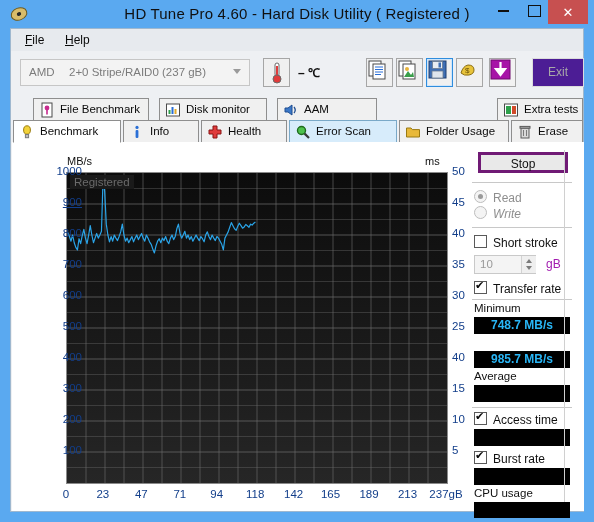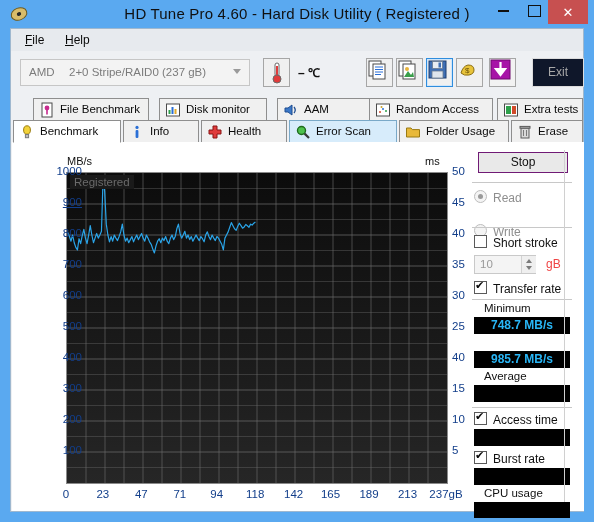--- a/index.html
+++ b/index.html
@@ -77,21 +77,21 @@
   }
   .tool-btn{
     position:absolute;top:7px;width:27px;height:29px;
     background:#f0f0f0;border:1px solid #a6a6a6;box-sizing:border-box;
   }
   .tool-btn.focused{border:1px solid #2f8ddd;box-shadow:inset 0 0 0 1px #cfe6fb;}
   .tb1{left:355px;} .tb2{left:385px;} .tb3{left:415px;} .tb4{left:445px;}
   .tb5{left:478px;background:#f2f2f2;}
   .exit-btn{
     position:absolute;left:521px;top:7px;width:52px;height:29px;
-    background:#0f172a;border:1px solid #dcdcdc;box-sizing:border-box;
+    background:#4c1d95;border:1px solid #dcdcdc;box-sizing:border-box;
     font-size:12px;color:#a8a8a8;text-align:center;line-height:27px;
   }
   
   .tabarea{
     position:absolute;left:10px;top:96px;width:574px;height:416px;
     background:#eef0f3;border:1px solid #9fb8cf;border-top:none;
     box-sizing:border-box;
   }
   .tabrow{position:absolute;left:0;width:574px;height:23px;}
   .tabrow1{top:2px;}
@@ -137,21 +137,21 @@
     text-align:left;width:30px;transform:translateY(-7px);
   }
   .xlab{
     position:absolute;top:338px;font-size:11.5px;color:#123e8a;
     text-align:center;transform:translateX(-50%);
   }
   
   .side{position:absolute;left:458px;top:8px;width:104px;height:352px;}
   .stop-btn{
     position:absolute;left:8px;top:2px;width:90px;height:21px;
-    background:#e9e9e9;border:1px solid #701a75;box-sizing:border-box;
+    background:#e9e9e9;border:3px solid #701a75;box-sizing:border-box;
     font-size:12px;color:#101010;text-align:center;line-height:19px;
   }
   .sep{position:absolute;left:2px;width:100px;height:1px;background:#c8c8c8;}
   .radio-row{position:absolute;left:4px;font-size:12px;color:#8e8e8e;}
   .radio{
     display:inline-block;width:11px;height:11px;border-radius:50%;
     border:1px solid #bdbdbd;background:#f4f4f4;vertical-align:-1px;margin-right:6px;
     position:relative;
   }
   .radio.on::after{
@@ -174,22 +174,22 @@
     font-size:11.5px;color:#9a9a9a;line-height:17px;padding-left:5px;
   }
   .spin-btns{
     position:absolute;left:46px;top:0px;width:14px;height:17px;
     border-left:1px solid #d2d2d2;background:#efefef;
   }
   .spin-up,.spin-dn{position:absolute;left:4px;width:0;height:0;
     border-left:3.5px solid transparent;border-right:3.5px solid transparent;}
   .spin-up{top:3px;border-bottom:4px solid #7b7b7b;}
   .spin-dn{top:10px;border-top:4px solid #7b7b7b;}
-  .gb-label{position:absolute;left:76px;font-size:12px;color:#ef4444;}
-  .val-label{position:absolute;left:14px;font-size:11.5px;color:#101010;}
+  .gb-label{position:absolute;left:76px;font-size:12px;color:#a21caf;}
+  .val-label{position:absolute;left:4px;font-size:11.5px;color:#101010;}
   .val-box{
     position:absolute;left:4px;width:96px;height:17px;background:#000;
     font-size:12px;font-weight:bold;color:#29b6f6;text-align:center;line-height:16px;
   }
   .vsep{position:absolute;right:9px;top:0;width:1px;height:352px;background:#d0d0d0;}
 </style>
 </head>
 <body>
 
 <div class="window">
@@ -302,32 +302,20 @@
         <span class="tlabel">Disk monitor</span>
       </div>
       <div class="tab" style="left:266px;width:100px;">
         <span class="ticon">
           <svg width="16" height="16" viewBox="0 0 16 16">
             <path d="M2 6 H5 L9 3 V13 L5 10 H2 Z" fill="#3a78c8" stroke="#1f4d90"></path>
             <path d="M11 5 Q13.5 8 11 11" stroke="#1f4d90" fill="none" stroke-width="1.3"></path>
           </svg>
         </span>
         <span class="tlabel">AAM</span>
-      </div>
-      <div class="tab" style="left:358px;width:124px;">
-        <span class="ticon">
-          <svg width="16" height="16" viewBox="0 0 16 16">
-            <rect x="1.5" y="2" width="13" height="12" fill="#fff" stroke="#4a4a4a"></rect>
-            <circle cx="5" cy="10" r="1" fill="#d04a2a"></circle>
-              <circle cx="8" cy="7" r="1" fill="#2a6fd6"></circle>
-            <circle cx="11" cy="9" r="1" fill="#2ea04a"></circle>
-              <circle cx="6.5" cy="5" r="1" fill="#c8a02a"></circle>
-          </svg>
-        </span>
-        <span class="tlabel">Random Access</span>
       </div>
       <div class="tab" style="left:486px;width:86px;">
         <span class="ticon">
           <svg width="16" height="16" viewBox="0 0 16 16">
             <rect x="1.5" y="2" width="13" height="12" fill="#fff" stroke="#4a4a4a"></rect>
             <rect x="3" y="4" width="5" height="8" fill="#2ea04a"></rect>
             <rect x="9" y="4" width="4" height="8" fill="#d04a2a"></rect>
           </svg>
         </span>
         <span class="tlabel">Extra tests</span>
@@ -485,21 +473,21 @@
           </div>
       </div>
 
       <div class="side">
         <div class="stop-btn">Stop</div>
         <div class="sep" style="top:32px;"></div>
 
         <div class="radio-row" style="top:40px;">
           <span class="radio on"></span><span>Read</span>
         </div>
-        <div class="radio-row" style="top:74px;">
+        <div class="radio-row" style="top:56px;font-style:italic;">
           <span class="radio"></span><span>Write</span>
         </div>
         <div class="sep" style="top:77px;"></div>
 
         <div class="chk-row" style="top:85px;">
           <span class="chk"></span><span>Short stroke</span>
         </div>
         <div class="spin" style="top:105px;">
           <span>10</span>
           <span class="spin-btns">

